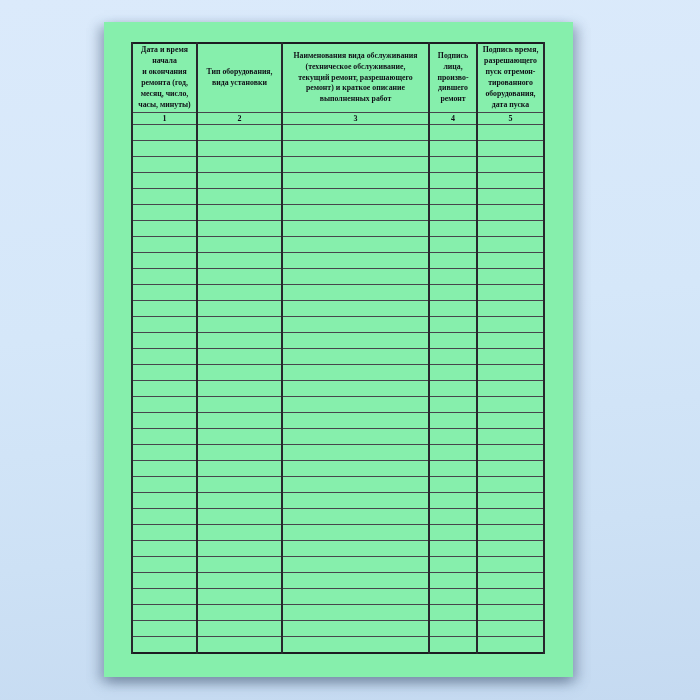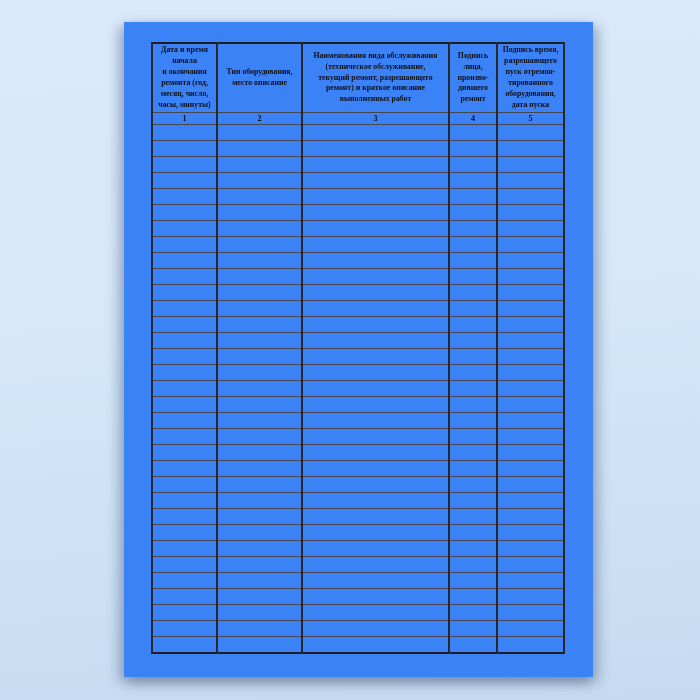--- a/index.html
+++ b/index.html
@@ -9,25 +9,25 @@
   body {
     width: 700px;
     height: 700px;
     position: relative;
     overflow: hidden;
     background: linear-gradient(175deg, #dbeafb 0%, #d5e7f9 45%, #cde1f5 75%, #c5daf1 100%);
     font-family: "Liberation Serif", "DejaVu Serif", serif;
   }
   .page {
     position: absolute;
-    left: 124px;
+    left: 104px;
     top: 22px;
     width: 469px;
     height: 655px;
-    background: #3b82f6;
+    background: #86efac;
     box-shadow:
       0 6px 12px rgba(92, 114, 142, 0.50),
       -7px 4px 10px rgba(92, 114, 142, 0.28),
       7px 4px 10px rgba(92, 114, 142, 0.28);
   }
   table.doc-table {
     position: absolute;
     left: 27px;
     top: 20px;
     width: 412px;
@@ -91,21 +91,21 @@
     </colgroup>
     <thead>
       <tr id="header-row">
           <th class="hdr-cell">Дата и время
 начала
 и окончания
 ремонта (год,
 месяц, число,
 часы, минуты)</th>
           <th class="hdr-cell">Тип оборудования,
-место описание</th>
+вида установки</th>
           <th class="hdr-cell">Наименования вида обслуживания
 (техническое обслуживание,
 текущий ремонт, разрешающего
 ремонт) и краткое описание
 выполненных работ</th>
           <th class="hdr-cell">Подпись
 лица,
 произво-
 дившего
 ремонт</th>

